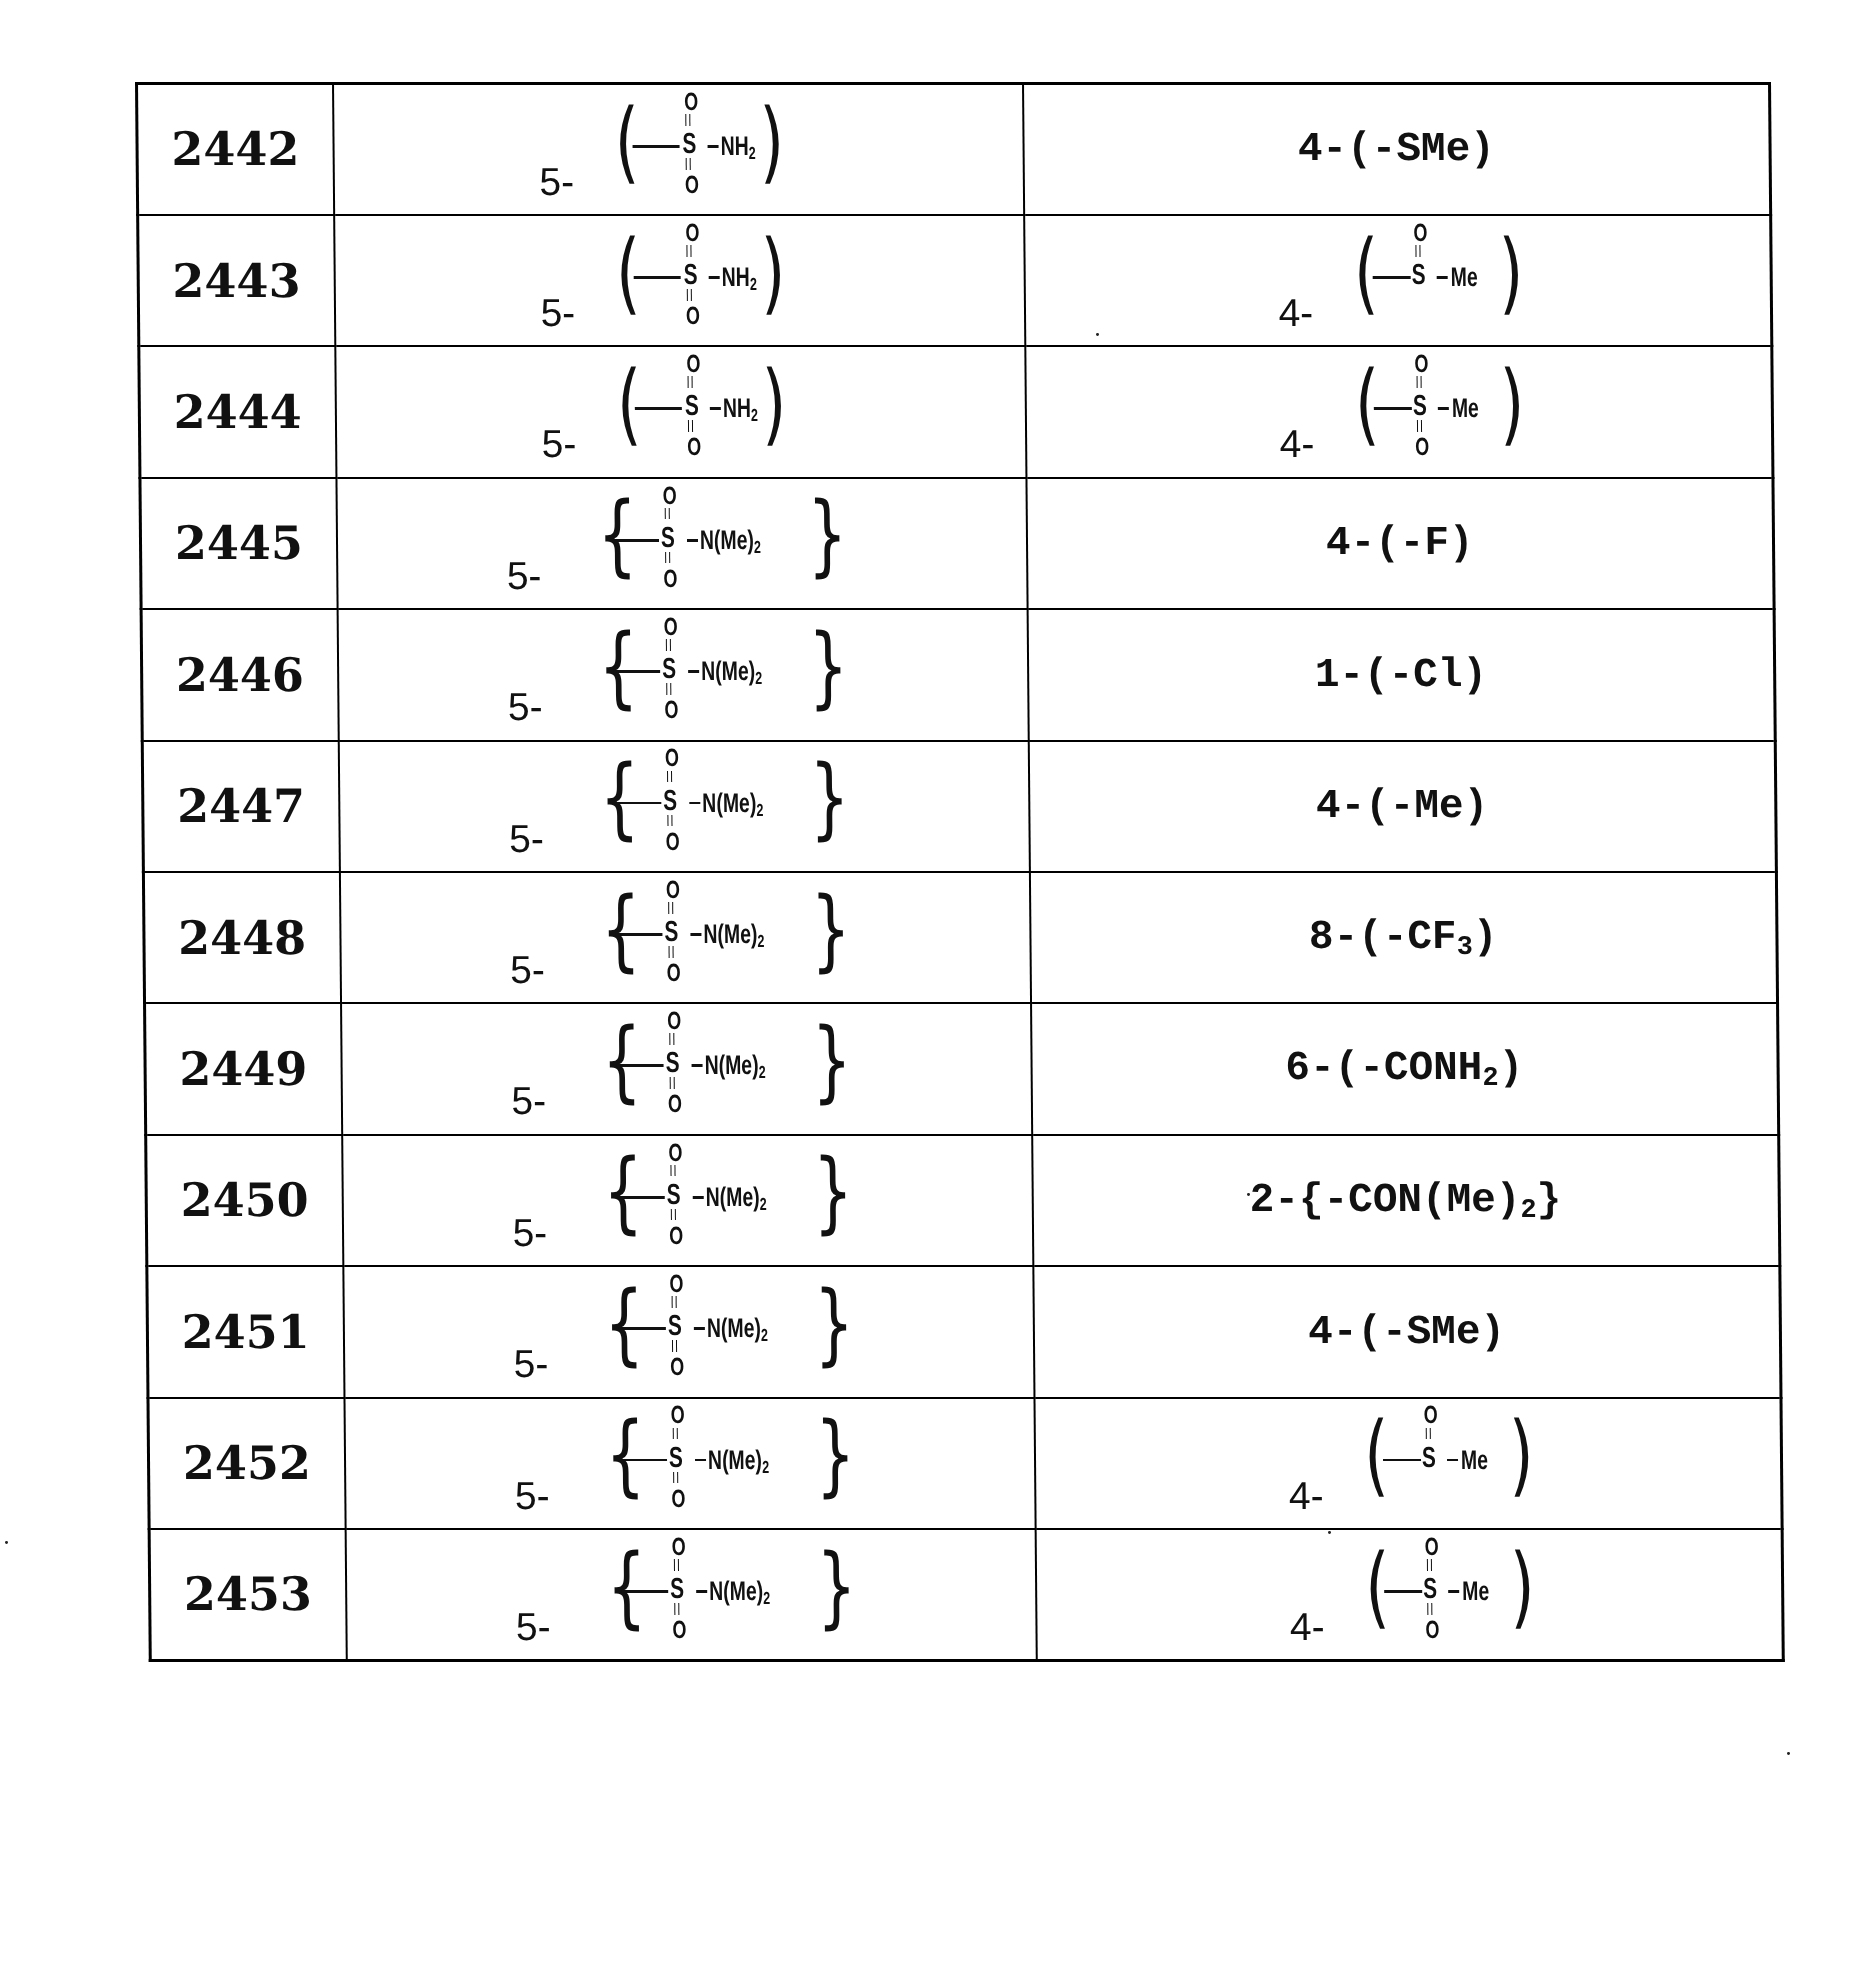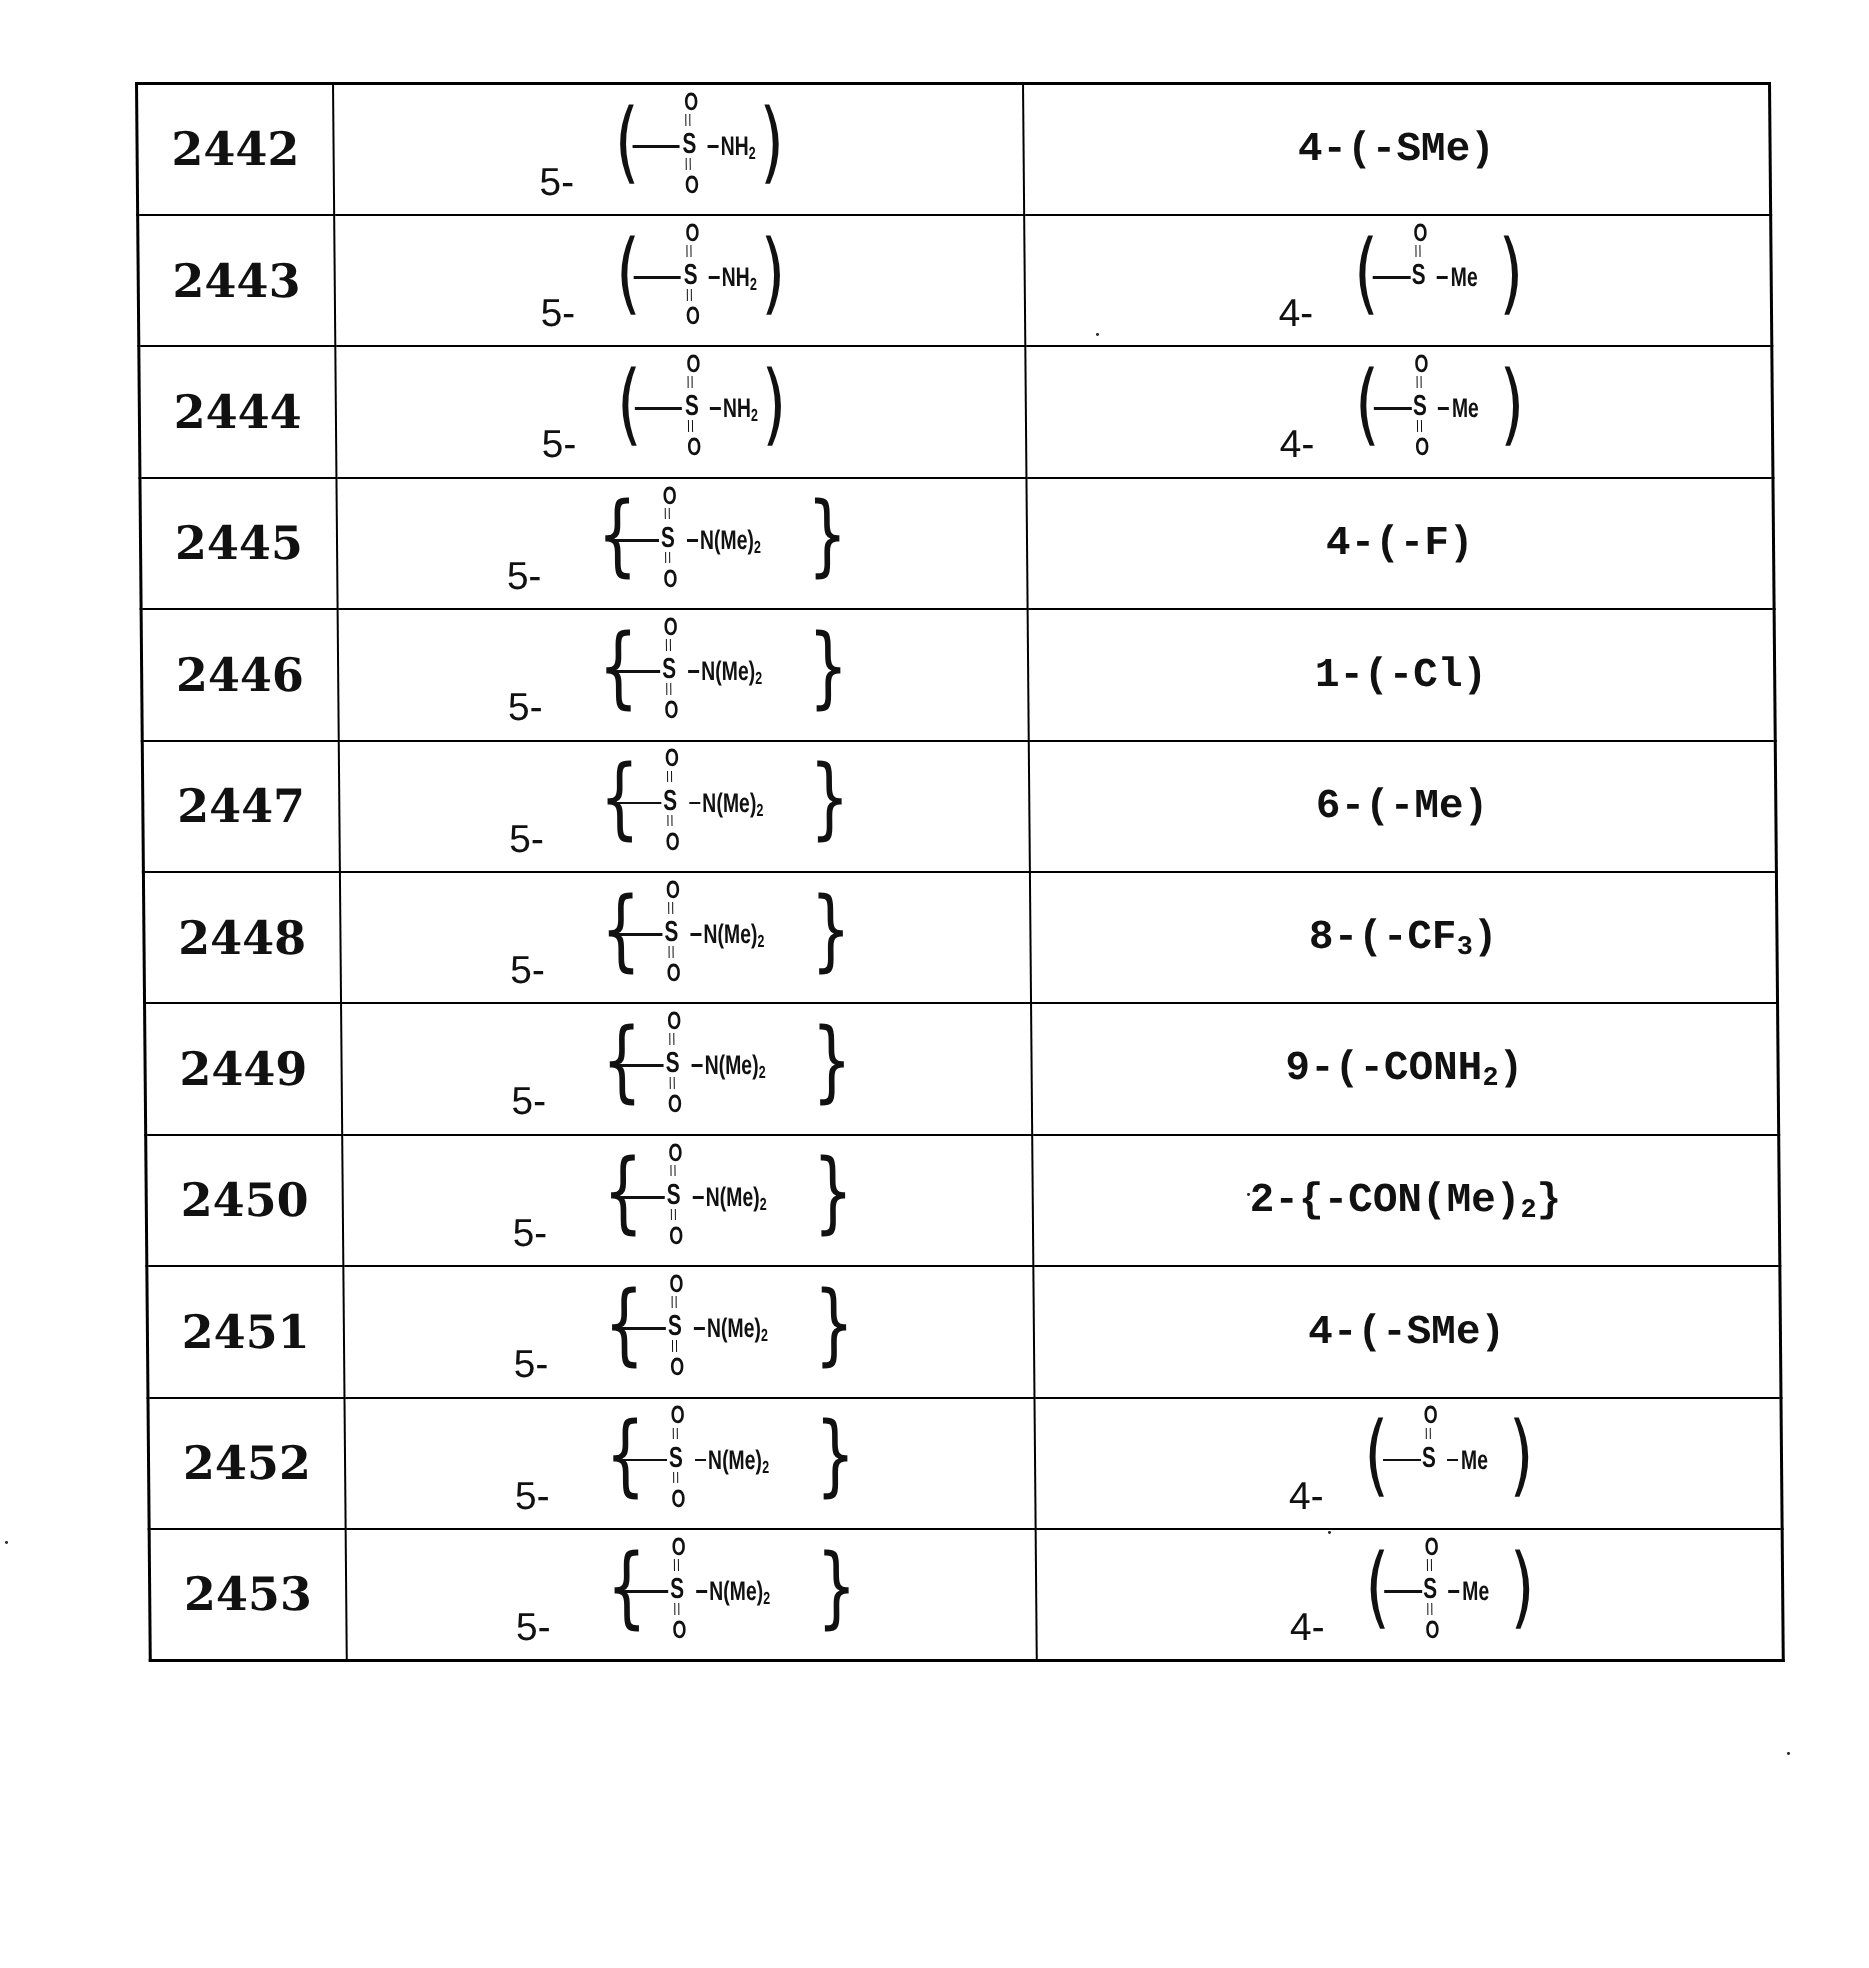--- a/index.html
+++ b/index.html
@@ -188,21 +188,21 @@
               <span class="atom oTop" style="left:325px;top:3.9px;">O</span>
               <span class="dbl" style="left:327px;top:29px;"></span>
               <span class="atom sAtom" style="left:323px;top:44px;">S</span>
               <span class="dbl" style="left:327px;top:73px;"></span>
               <span class="atom oBot" style="left:325px;top:87px;">O</span>
               <span class="bond" style="left:349px;top:60px;width:11.6px;"></span>
               <span class="atom subst" style="left:362px;top:48px;"><span>N(Me)</span><sub>2</sub></span>
               <span class="brk" style="left:461px;top:11.6px;">}</span>
             </div>
           </td>
-          <td class="plain"><span>6-(-Me)</span></td>
+          <td class="plain"><span>4-(-Me)</span></td>
         </tr>
         <tr>
           <td class="num">2448</td>
           <td>
             <div class="struct">
               <span class="pos" style="left:169px;top:77px;">5-</span>
               <span class="brk" style="left:251px;top:11.6px;">{</span>
               <span class="bond" style="left:274px;top:60px;width:47px;"></span>
               <span class="atom oTop" style="left:325px;top:3.9px;">O</span>
               <span class="dbl" style="left:327px;top:29px;"></span>
@@ -226,21 +226,21 @@
               <span class="atom oTop" style="left:325px;top:3.9px;">O</span>
               <span class="dbl" style="left:327px;top:29px;"></span>
               <span class="atom sAtom" style="left:323px;top:44px;">S</span>
               <span class="dbl" style="left:327px;top:73px;"></span>
               <span class="atom oBot" style="left:325px;top:87px;">O</span>
               <span class="bond" style="left:349px;top:60px;width:11.6px;"></span>
               <span class="atom subst" style="left:362px;top:48px;"><span>N(Me)</span><sub>2</sub></span>
               <span class="brk" style="left:461px;top:11.6px;">}</span>
             </div>
           </td>
-          <td class="plain"><span>9-(-CONH</span><sub>2</sub><span>)</span></td>
+          <td class="plain"><span>6-(-CONH</span><sub>2</sub><span>)</span></td>
         </tr>
         <tr>
           <td class="num">2450</td>
           <td>
             <div class="struct">
               <span class="pos" style="left:169px;top:77px;">5-</span>
               <span class="brk" style="left:251px;top:11.6px;">{</span>
               <span class="bond" style="left:274px;top:60px;width:47px;"></span>
               <span class="atom oTop" style="left:325px;top:3.9px;">O</span>
               <span class="dbl" style="left:327px;top:29px;"></span>

